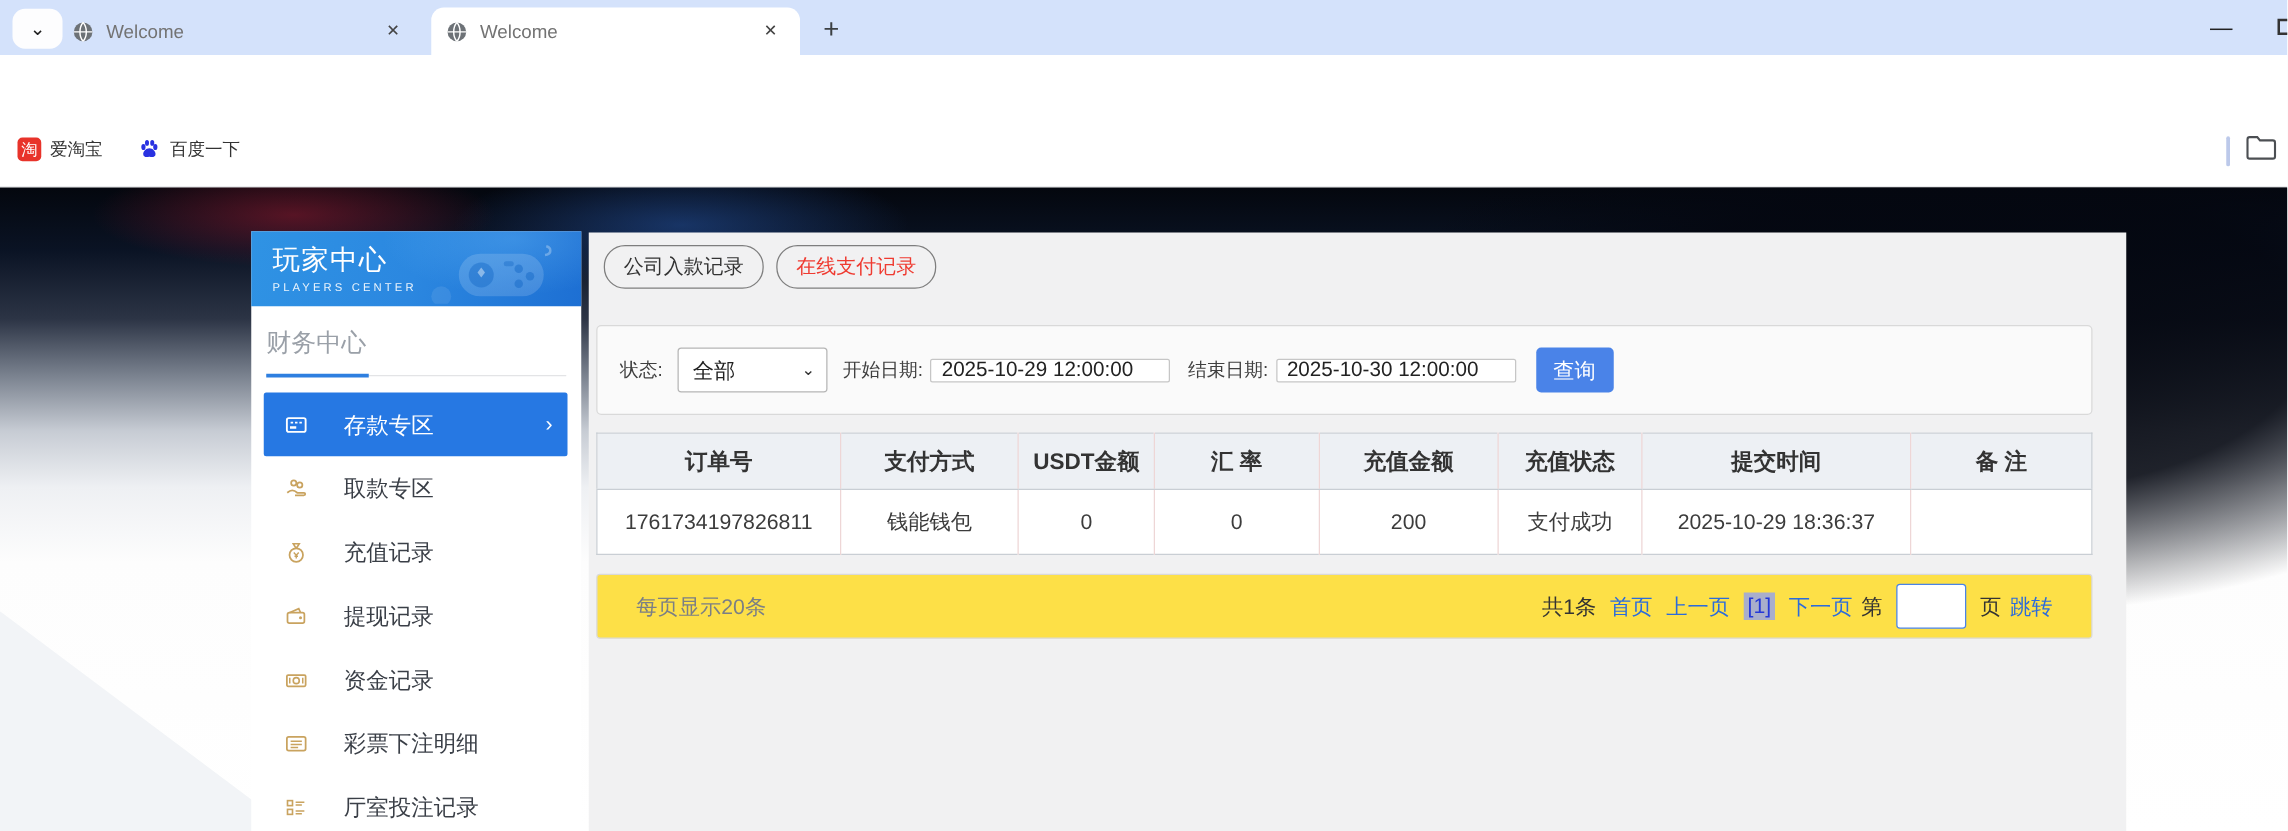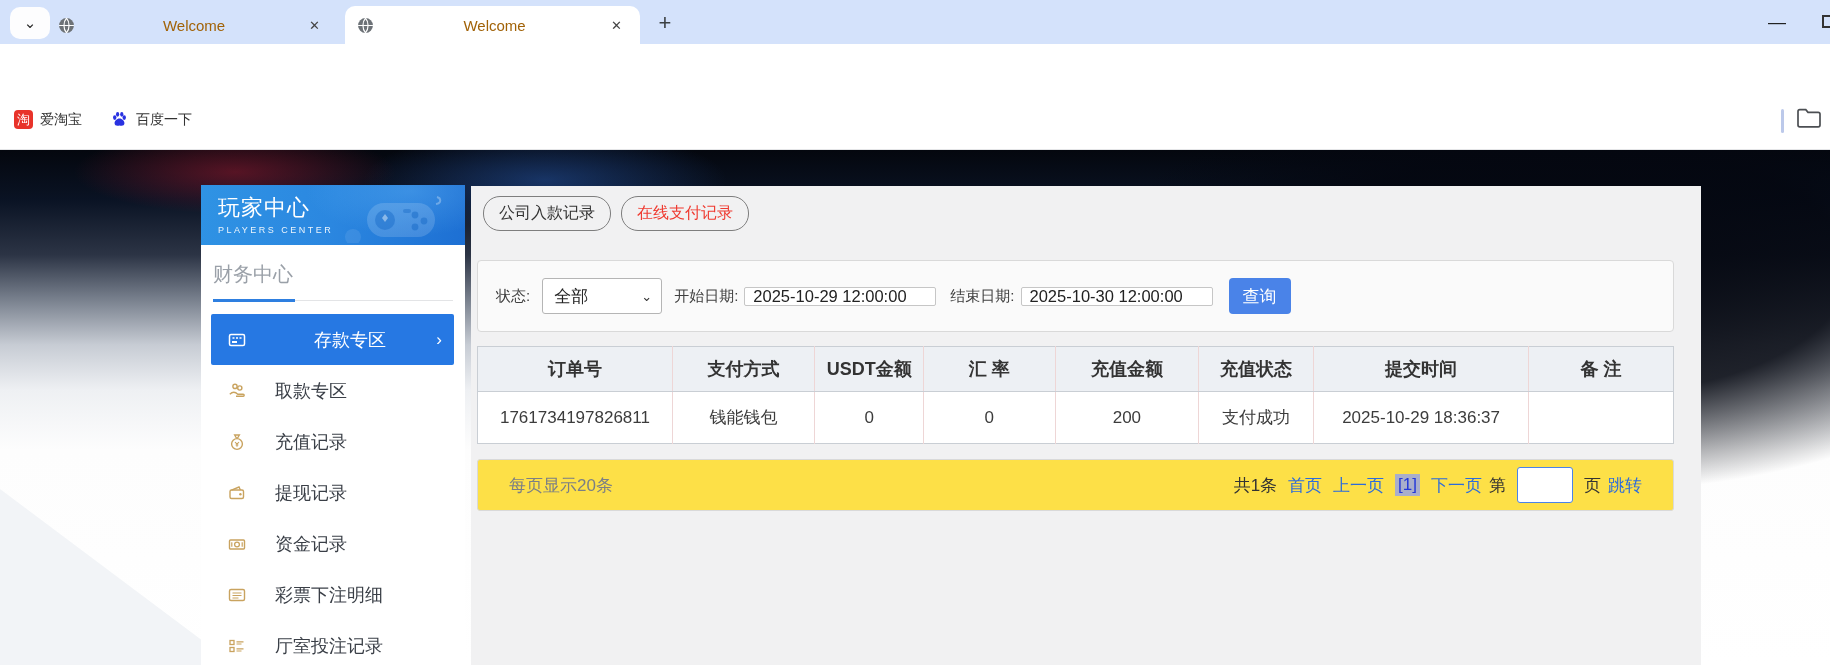--- a/index.html
+++ b/index.html
@@ -7,21 +7,21 @@
   .stage {
     position:relative; width:1830px; height:665px; overflow:hidden;
     font-family:"Liberation Sans","DejaVu Sans",sans-serif; background:#fff;
   }
   
   .tabstrip { position:absolute; left:0; top:0; width:1830px; height:44px; background:#d4e2fb; }
   .tab-search { position:absolute; left:10px; top:7px; width:40px; height:32px; background:#fdfdfe; border-radius:10px; display:flex; align-items:center; justify-content:center; color:#1f1f1f; font-size:15px; }
   .tab { position:absolute; top:6px; height:38px; display:flex; align-items:center; padding:0 12px; }
   .tab.inactive { left:46px; width:292px; }
   .tab.active { left:345px; width:295px; background:#fff; border-radius:10px 10px 0 0; }
-  .tab .title { font-size:15px; color:#a16207; margin-left:10px; flex:1; text-align:center; }
+  .tab .title { font-size:15px; color:#737373; margin-left:10px; flex:1; text-align:left; }
   .tab .close { color:#444; font-size:13px; padding:2px 6px; }
   .favicon { width:17px; height:17px; flex:0 0 auto; }
   .newtab { position:absolute; left:650px; top:8px; width:30px; height:30px; display:flex; align-items:center; justify-content:center; font-size:22px; color:#3c4043; }
   .win-min { position:absolute; left:1762px; top:10px; width:30px; height:24px; display:flex; align-items:center; justify-content:center; font-size:18px; color:#222; }
   .win-max { position:absolute; right:-7px; top:15px; width:15px; height:13px; border:2px solid #333; background:transparent; }
   .toolbar { position:absolute; left:0; top:44px; width:1830px; height:46px; background:#fff; }
   .navbtn { position:absolute; top:53px; width:30px; height:28px; display:flex; align-items:center; justify-content:center; font-size:20px; color:#474b50; }
   .navbtn.disabled { color:#9aa0a6; }
   .omnibox { position:absolute; left:198px; top:51px; width:1616px; height:33px; background:#ebeff9; border-radius:17px; display:flex; align-items:center; padding:0 14px; }
   .omnibox .url { font-size:15px; color:#27292d; margin-left:10px; }
@@ -50,21 +50,21 @@
   .side-banner .en { font-size:9px; letter-spacing:2.5px; opacity:.9; margin-top:2px; }
   .gamepad { position:absolute; right:14px; top:6px; opacity:.85; }
   .side-title { padding:16px 12px 0 12px; }
   .side-title .txt { font-size:20px; color:#9aa0a8; }
   .side-title .rule { margin-top:12px; height:1px; background:#e3e4e6; position:relative; }
   .side-title .rule i { position:absolute; left:0; top:-1px; width:82px; height:3px; background:#2e7fe0; display:block; }
   .menu { list-style:none; margin-top:13px; }
   .menu li { height:51px; display:flex; align-items:center; padding-left:26px; }
   .menu li .mi { width:20px; height:20px; margin-right:28px; flex:0 0 auto; }
   .menu li .ml { font-size:18px; color:#3a3f47; }
-  .menu li.on { background:#2678e3; margin:0 11px 0 10px; padding-left:16px; border-radius:2px; position:relative;gap:39px; }
+  .menu li.on { background:#2678e3; margin:0 11px 0 10px; padding-left:16px; border-radius:2px; position:relative; }
   .menu li.on .ml { color:#fff; }
   .menu li.on .chev { position:absolute; right:12px; color:#fff; font-size:17px; }
   
   .main { position:absolute; left:471px; top:36px; width:1230px; height:600px; background:#f1f1f2; }
   .pills { display:flex; gap:10px; padding:10px 0 0 12px; }
   .pill { border:1px solid #7e7e7e; border-radius:17px; background:transparent; font-size:16px; color:#333; padding:6px 15px; font-family:inherit; }
   .pill.red { color:#ef3b31; }
   .filter-box { margin:29px 27px 0 6px; height:72px; background:#fafafa; border:1px solid #d9d9d9; border-radius:4px; display:flex; align-items:center; padding-left:18px; }
   .flabel { font-size:15px; color:#404040; }
   .fselect { width:120px; height:36px; background:#fff; border:1px solid #b5b5b5; border-radius:3px; display:flex; align-items:center; justify-content:space-between; padding:0 9px 0 11px; margin:0 12px 0 12px; font-size:17px; color:#222; }

